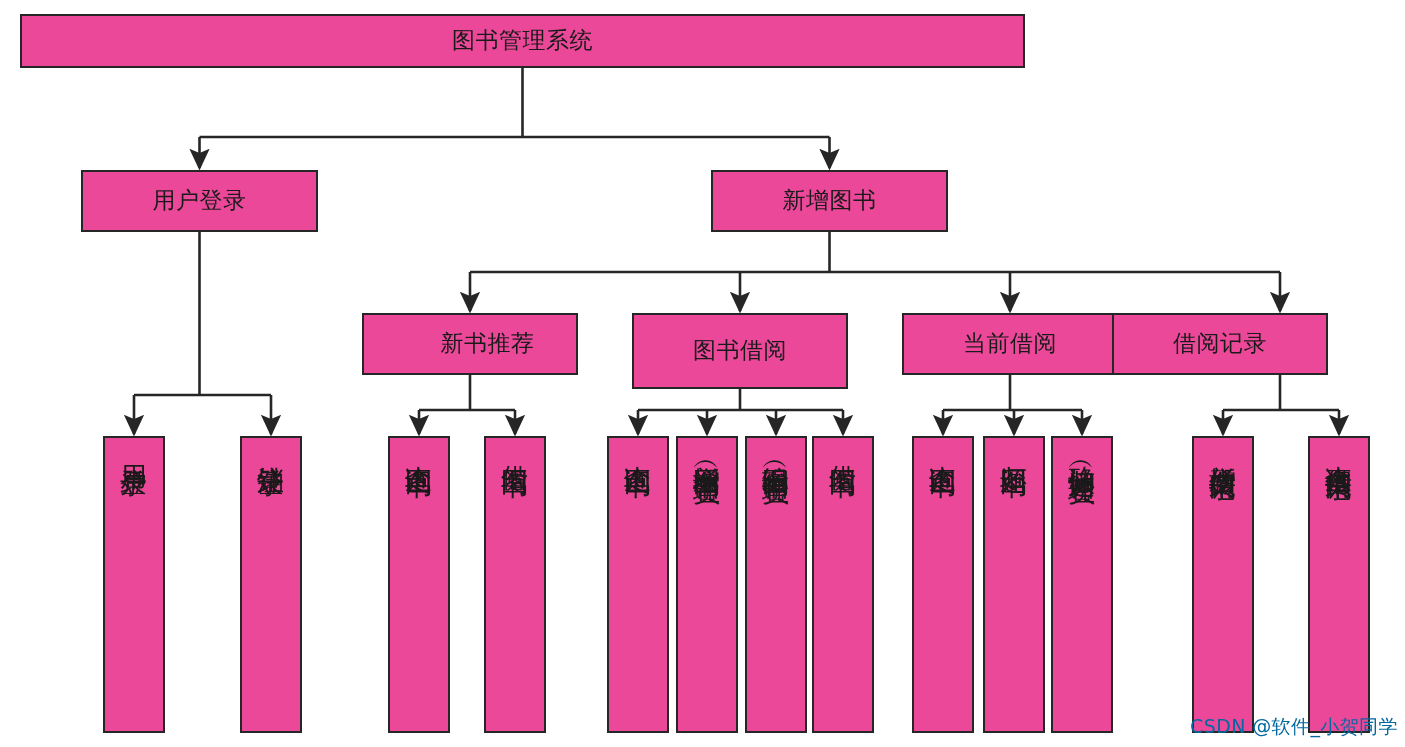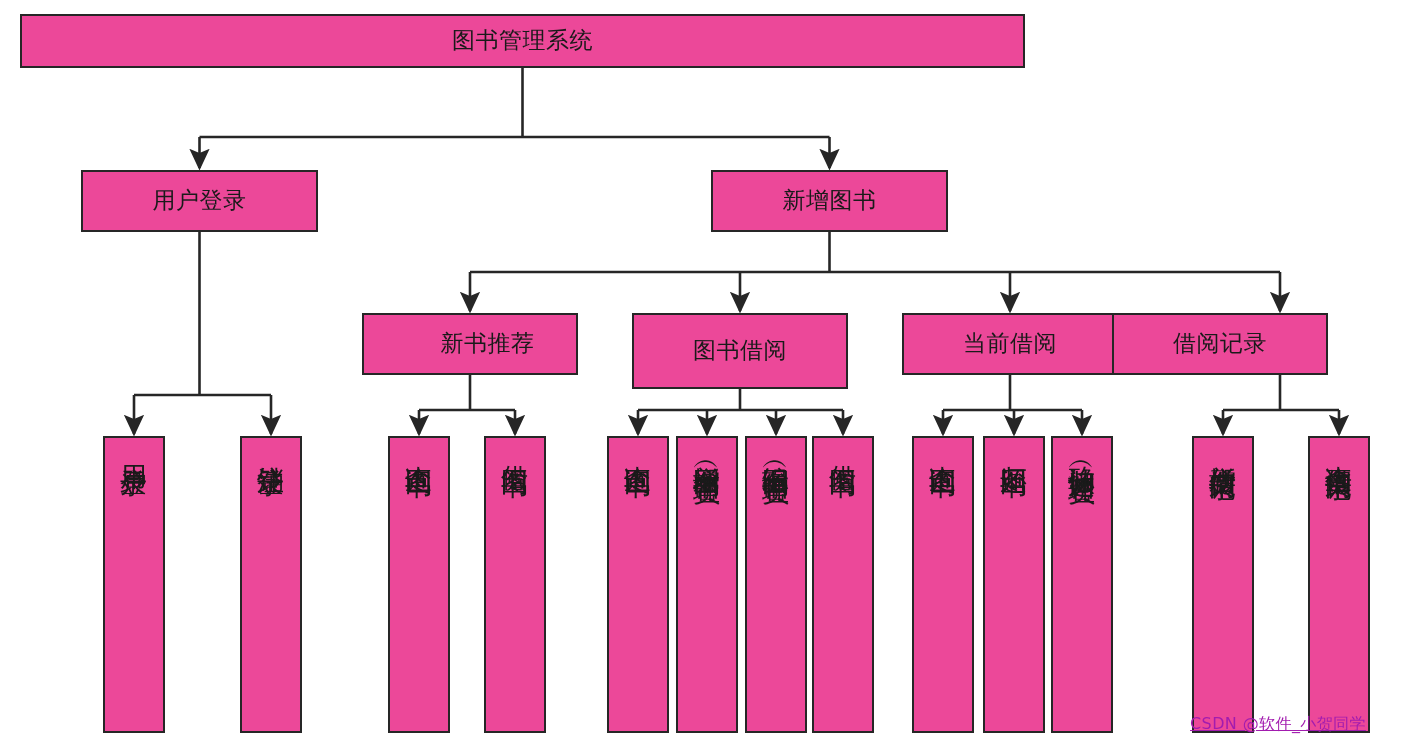--- a/index.html
+++ b/index.html
@@ -53,26 +53,25 @@
   }
   .node.vert .node-label {
     writing-mode: vertical-rl;
     text-orientation: upright;
     font-size: 27px;
     letter-spacing: 2px;
     line-height: 1;
   }
   .watermark {
     position: absolute;
-    font-size: 16px;
-    color: #a21caf;
+    font-size: 19px;
+    color: #0369a1;
     white-space: nowrap;
     z-index: 3;
     letter-spacing: 0.4px;
-    text-decoration: underline;
   }
 </style>
 </head>
 <body>
 
 <div id="canvas">
 
   <svg id="svg-layer" viewBox="0 0 1405 747" xmlns="http://www.w3.org/2000/svg">
     <defs>
       <marker id="arrowhead" markerWidth="9" markerHeight="9" refX="7.4" refY="4.5" orient="auto" markerUnits="strokeWidth">

